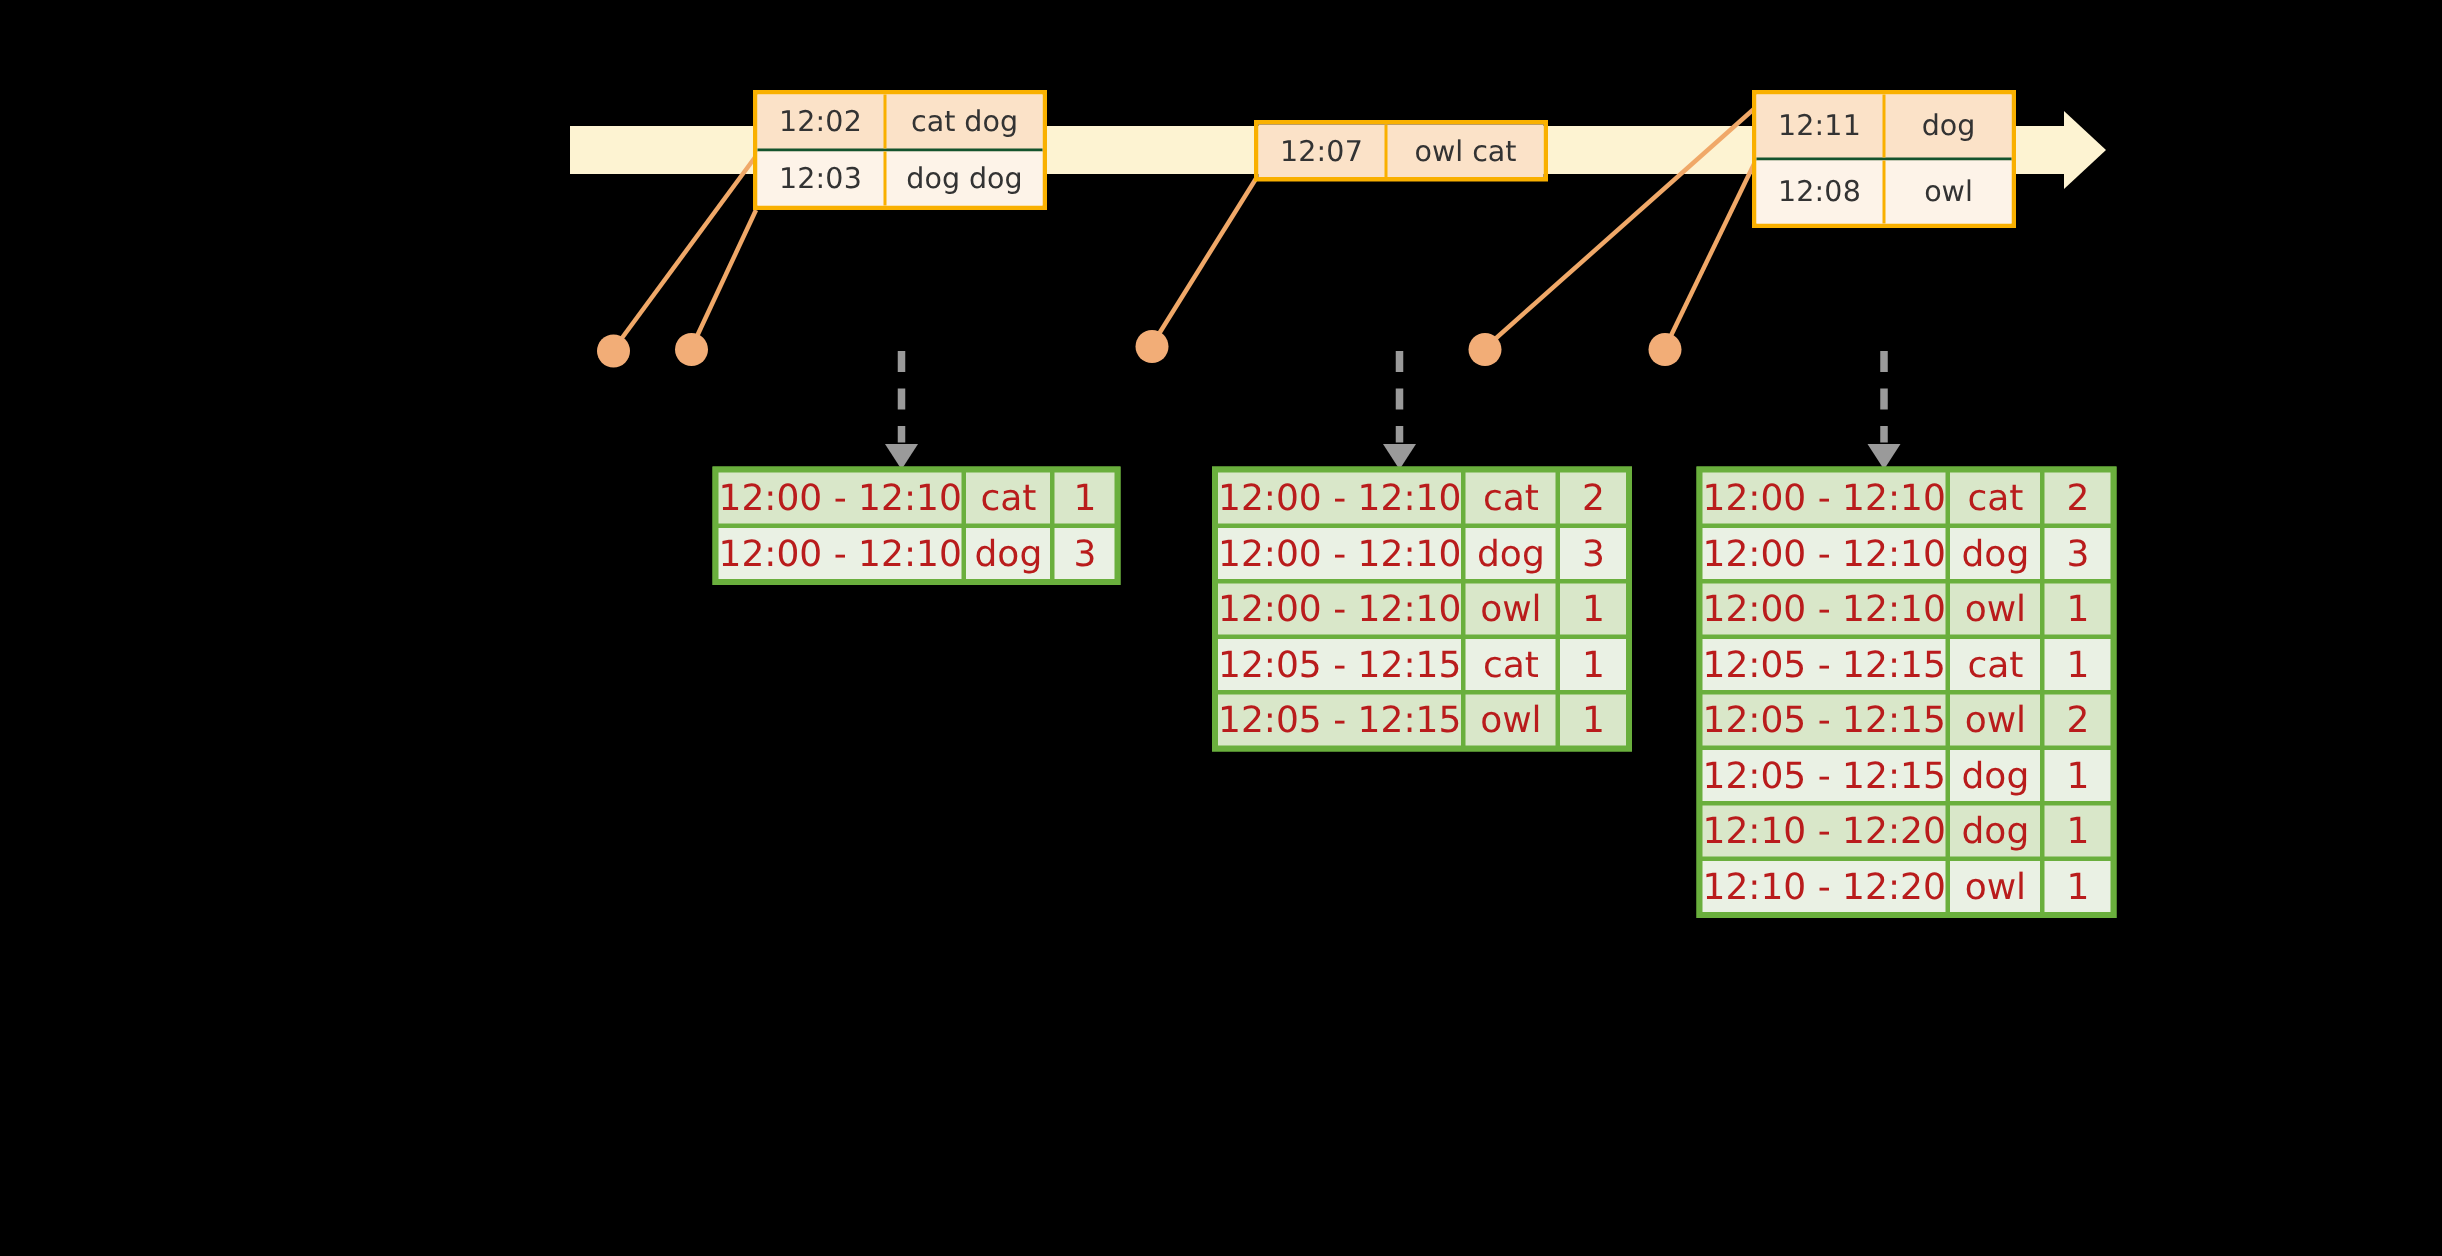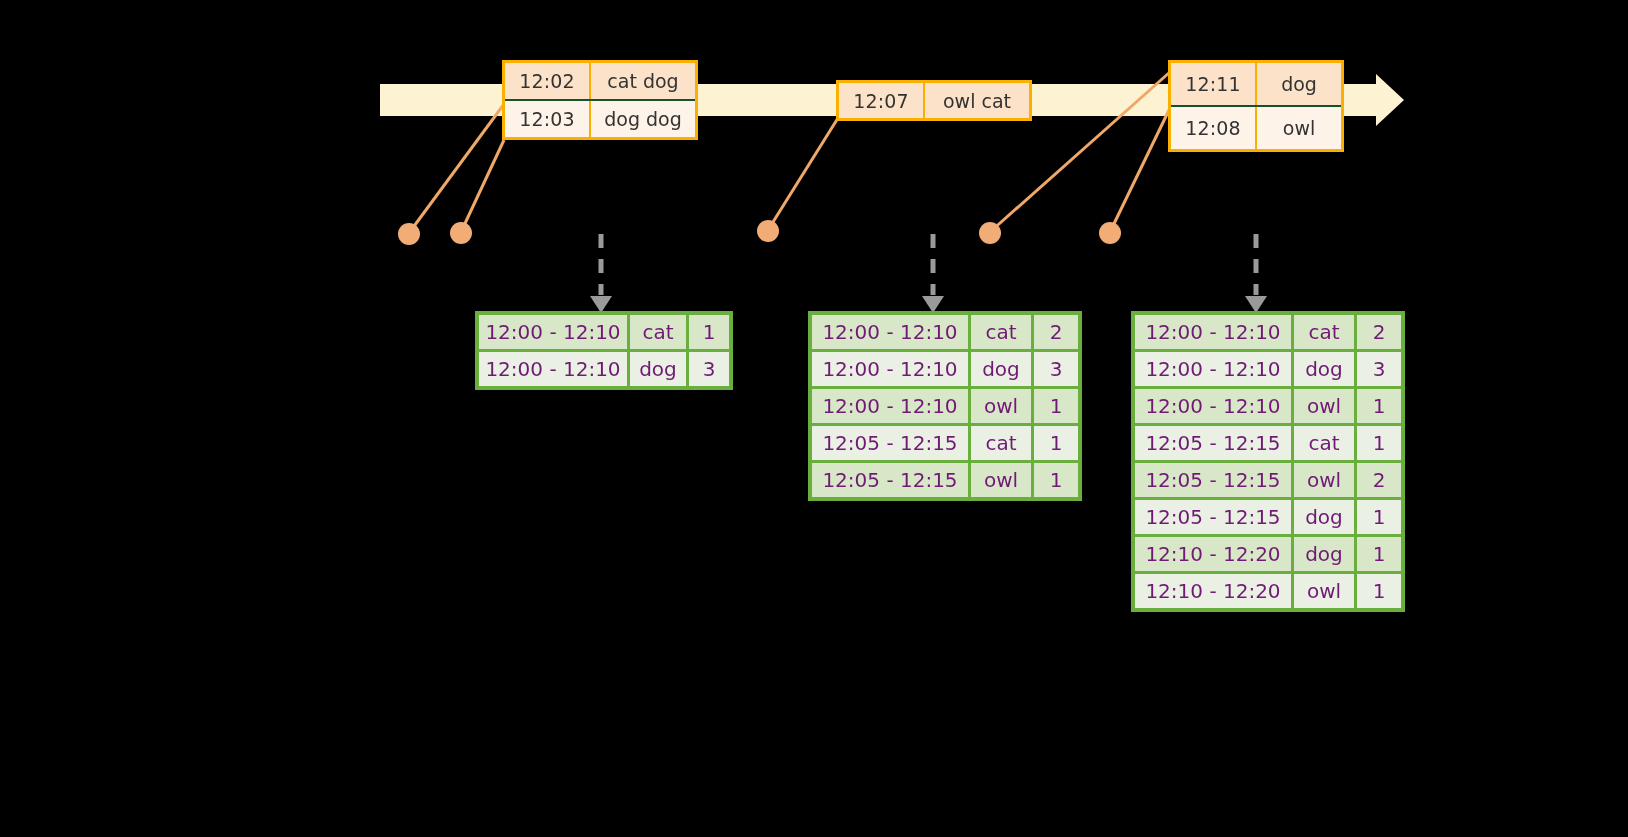--- a/index.html
+++ b/index.html
@@ -107,22 +107,22 @@
     display: flex;
     height: 34px;
     gap: 3px;
   }
   .res-row.shade-a .res-cell { background: #d9e7c9; }
   .res-row.shade-b .res-cell { background: #eaf1e4; }
   .res-cell {
     display: flex;
     align-items: center;
     justify-content: center;
-    font-size: 20px;
-    color: #701a75;
+    font-size: 24px;
+    color: #b91c1c;
     white-space: nowrap;
   }
   .res-window { flex: 0 0 148px; }
   .res-key    { flex: 0 0 56px; }
   .res-count  { flex: 0 0 40px; }
 
   
   .result-table.wide .res-window { flex: 0 0 156px; }
   .result-table.wide .res-key    { flex: 0 0 60px; }
   .result-table.wide .res-count  { flex: 0 0 44px; }

